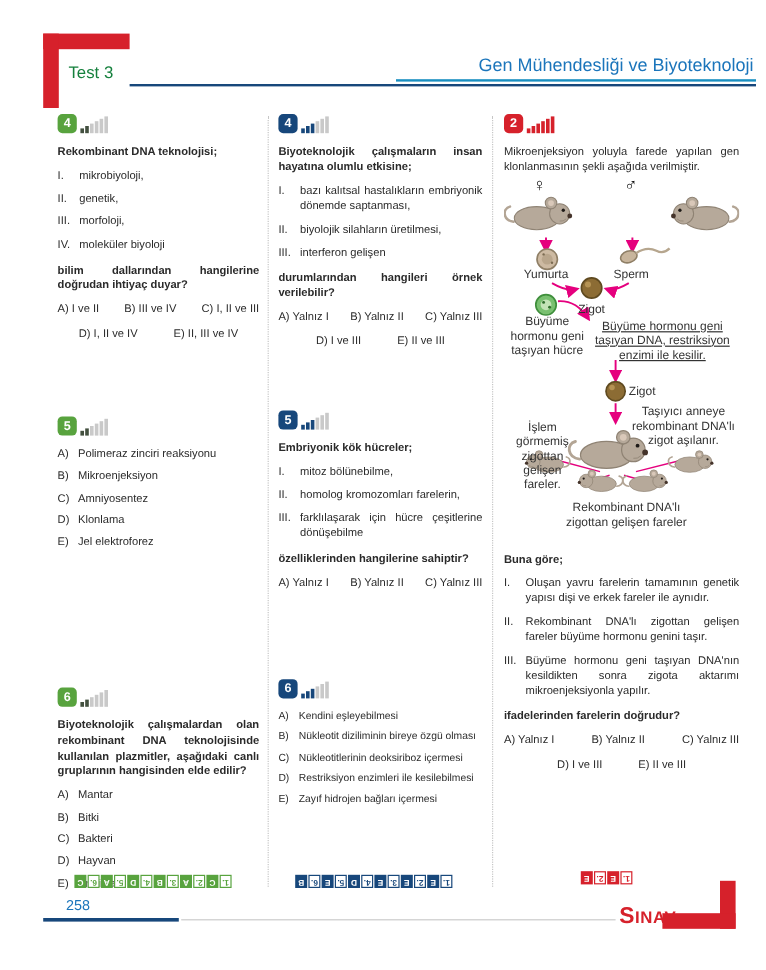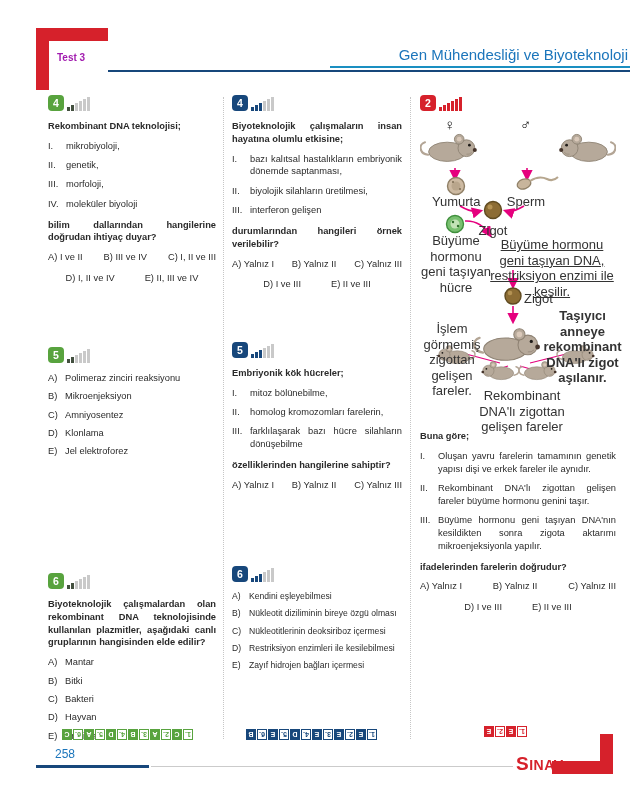--- a/index.html
+++ b/index.html
@@ -3,21 +3,21 @@
 <meta charset="utf-8">
 <style>
   html,body{margin:0;padding:0;background:#fff;}
   .page{position:relative;width:638px;height:808px;background:#fff;overflow:hidden;
         font-family:"Liberation Sans",sans-serif;color:#2a2a2a;}
 
   
   .corner{position:absolute;background:#d6212b;}
   #tl-h{left:36px;top:28px;width:72px;height:13px;}
   #tl-v{left:36px;top:28px;width:13px;height:62px;}
-  #test-label{position:absolute;left:57px;top:52px;font-size:10px;font-weight:700;color:#a21caf;}
+  #test-label{position:absolute;left:57px;top:52px;font-size:14px;font-weight:400;color:#15803d;}
   #page-title{position:absolute;right:10px;top:46px;font-size:15px;color:#1b75bb;}
   .rule{position:absolute;height:2px;}
   #rule-navy{left:108px;top:70px;width:522px;background:#17477b;}
   #rule-teal{left:330px;top:66px;width:300px;background:#1a8fc1;}
 
   
   .col{position:absolute;top:95px;}
   #c1{left:48px;width:168px;}
   #c2{left:232px;width:170px;}
   #c3{left:420px;width:196px;}
@@ -59,30 +59,30 @@
   .key.green .kc.a{background:#58a33e;color:#fff;}
   .key.blue .kc.n{background:#fff;border:1px solid #17477b;color:#17477b;}
   .key.blue .kc.a{background:#17477b;color:#fff;}
   .key.red .kc.n{background:#fff;border:1px solid #d6212b;color:#d6212b;}
   .key.red .kc.a{background:#d6212b;color:#fff;}
   #key1{left:62px;top:729px;} #key2{left:246px;top:729px;} #key3{left:484px;top:726px;}
 
   
   .diagram{position:relative;height:300px;margin-top:4px;}
   .dsvg{position:absolute;left:0;top:0;}
-  .dlabel{position:absolute;font-size:13px;line-height:1.2;text-align:center;color:#333;}
+  .dlabel{position:absolute;font-size:10px;line-height:1.2;text-align:center;color:#333;}
   #lbl-female{left:24px;top:-4px;font-size:15px;color:#111;}
   #lbl-male{left:100px;top:-4px;font-size:15px;color:#111;}
   #lbl-egg{left:12px;top:74px;width:46px;}
   #lbl-sperm{left:86px;top:74px;width:40px;}
   #lbl-zig1{left:53px;top:103px;width:40px;}
   #lbl-cell{left:0;top:113px;width:72px;}
   #lbl-dna{left:70px;top:117px;width:124px;text-decoration:underline;}
   #lbl-zig2{left:104px;top:171px;width:34px;text-align:left;}
-  #lbl-carrier{left:117px;top:188px;width:91px;font-weight:bold;}
+  #lbl-carrier{left:104px;top:188px;width:91px;}
   #lbl-untreated{left:0;top:201px;width:64px;}
   #lbl-recomb{left:50px;top:268px;width:104px;}
 
   
   #page-num{position:absolute;left:55px;top:747px;font-size:12px;color:#1b75bb;}
   #foot-navy{position:absolute;left:36px;top:765px;width:113px;height:3px;background:#17477b;}
   #foot-gray{position:absolute;left:151px;top:766px;width:362px;height:1px;background:#cbcbcb;}
   #brand{position:absolute;left:516px;top:753px;color:#d6212b;font-weight:800;display:flex;align-items:baseline;letter-spacing:.5px;}
   #brand .s1{font-size:19px;} #brand .s2{font-size:14px;}
   #br-v{left:600px;top:734px;width:13px;height:40px;}
@@ -269,21 +269,21 @@
       <div class="ritem">
           <span class="rn">I.</span>
           <span class="rt">mitoz bölünebilme,</span>
         </div>
       <div class="ritem">
           <span class="rn">II.</span>
           <span class="rt">homolog kromozomları farelerin,</span>
         </div>
       <div class="ritem">
           <span class="rn">III.</span>
-          <span class="rt">farklılaşarak bazı hücre silahların dönüşebilme</span>
+          <span class="rt">farklılaşarak için hücre çeşitlerine dönüşebilme</span>
         </div>
       <p class="qline">özelliklerinden hangilerine sahiptir?</p>
       <div class="orow">
         <span>A) Yalnız I</span>
         <span>B) Yalnız II</span>
         <span>C) Yalnız III</span>
       </div>
     </div>
 
     <div class="q tight" id="c2q6" style="top:471px">
@@ -327,20 +327,21 @@
         <span class="badge r">2</span>
         <span class="bars r">
             <i></i>
             <i></i>
             <i></i>
             <i></i>
             <i></i>
             <i></i>
           </span>
       </div>
+      <p class="stem-reg">Mikroenjeksiyon yoluyla farede yapılan gen klonlanmasının şekli aşağıda verilmiştir.</p>
 
       <div class="diagram">
         <svg class="dsvg" width="196" height="300" viewBox="0 0 196 300">
           <defs>
             <g id="mouse">
               <path d="M10,38 C-5,36 -6,20 5,17" fill="none" stroke="#b3a595" stroke-width="3.5" stroke-linecap="round"></path>
               <ellipse cx="42" cy="33" rx="31" ry="16" fill="#b6a99a" stroke="#8f8374" stroke-width="1.5"></ellipse>
               <circle cx="74" cy="27" r="14" fill="#b6a99a" stroke="#8f8374" stroke-width="1.5"></circle>
               <circle cx="62" cy="12" r="8" fill="#b6a99a" stroke="#8f8374" stroke-width="1.5"></circle>
               <circle cx="62" cy="12" r="4" fill="#d9c8b9"></circle>

